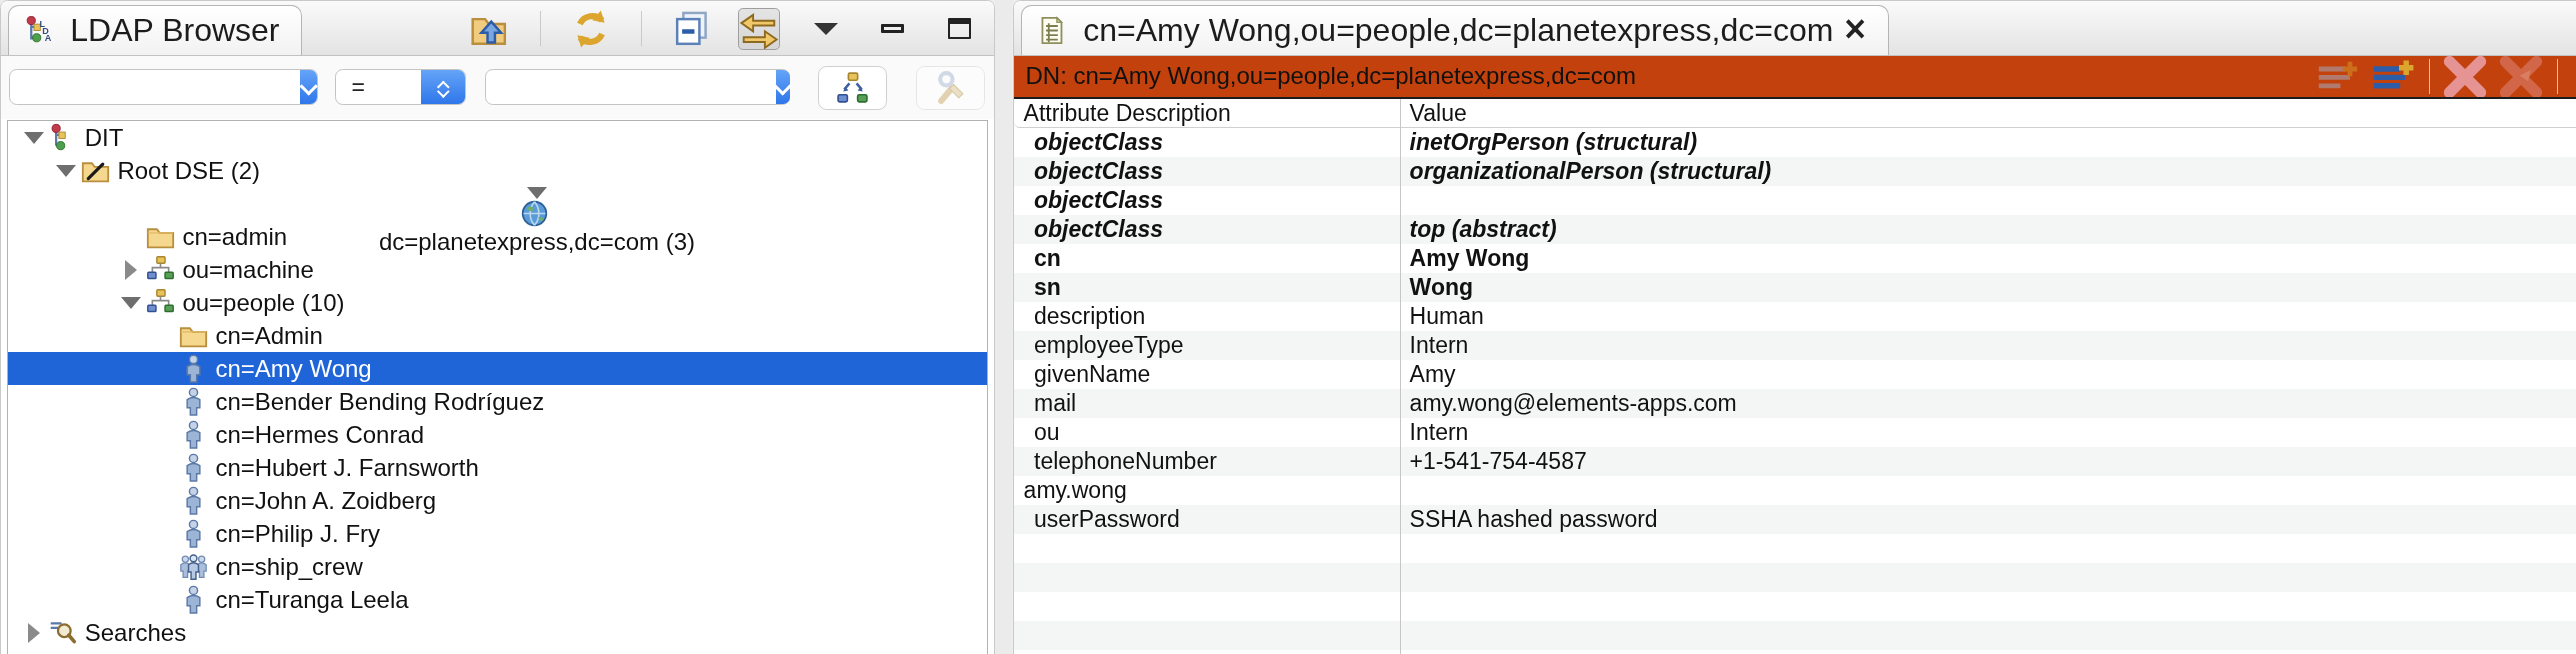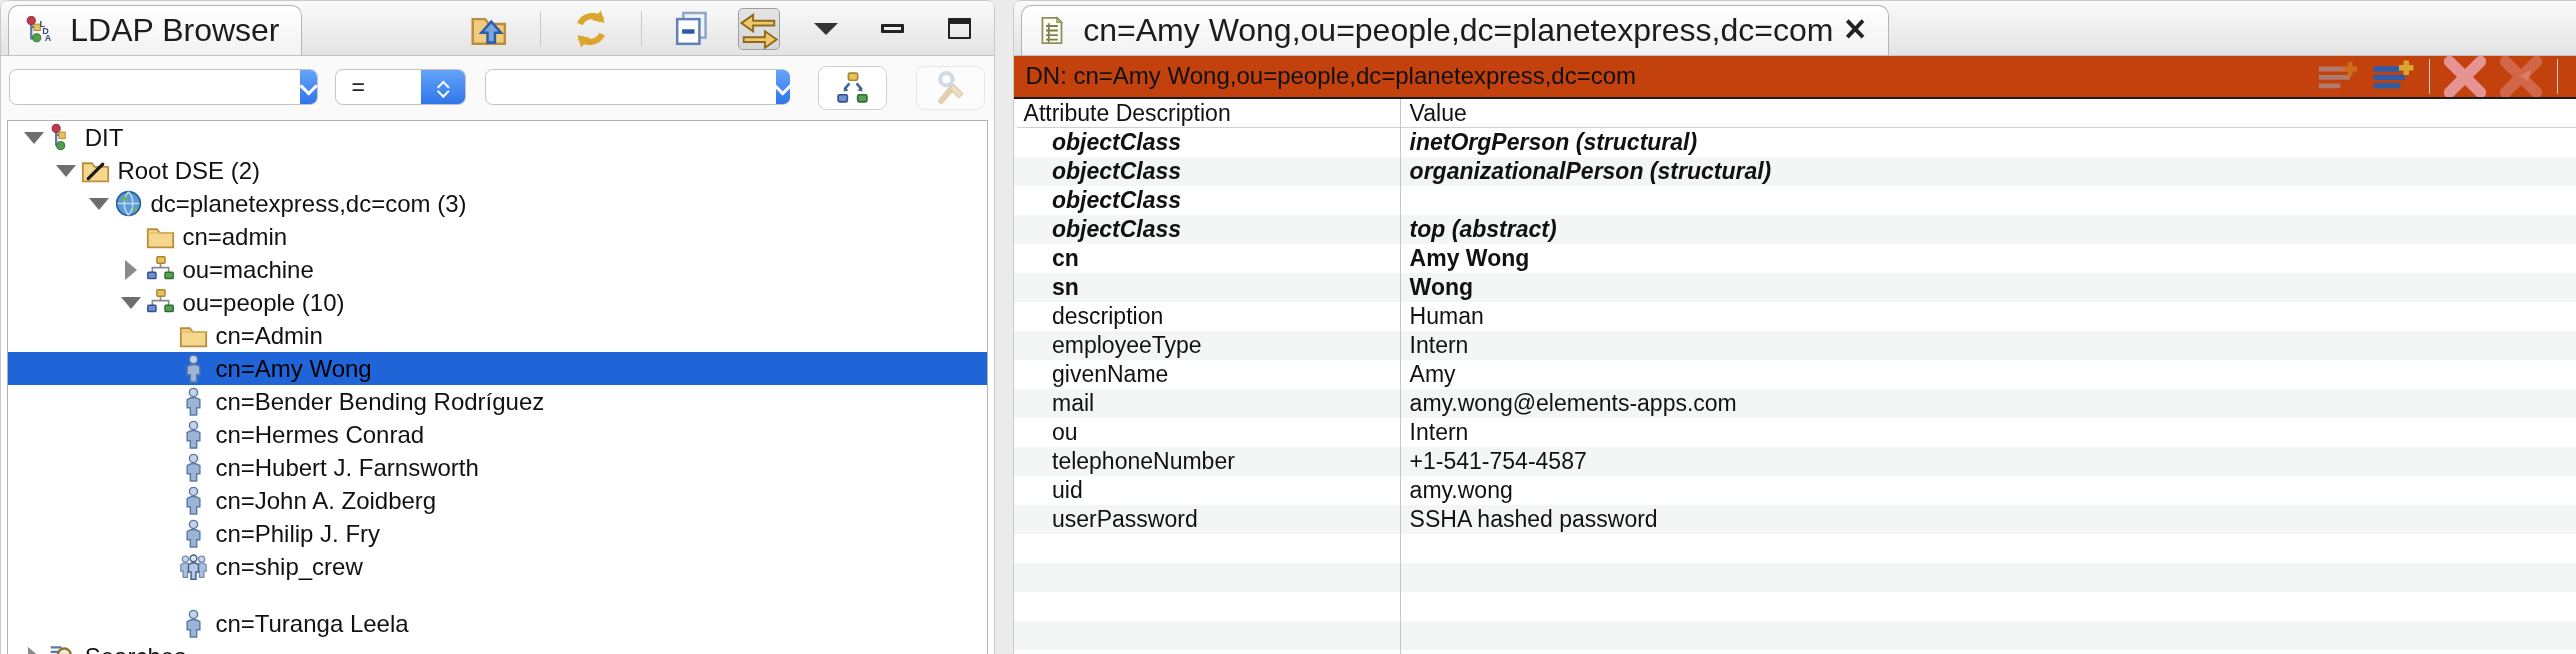--- a/index.html
+++ b/index.html
@@ -40,40 +40,40 @@
   .spin-chevs { display:flex; flex-direction:column; align-items:center; }
   .spin-chevs .chev { width:8.6px; height:8.6px; border-width:2.9px; }
   .op-text { font-size:23px; color:#222; padding-left:15.4px; flex:1; }
   .sq-btn { position:absolute; top:9.6px; width:69px; height:44px; background:#fff; border:1px solid #cfcfcf; border-radius:8.6px;
             display:flex; align-items:center; justify-content:center; }
   .disabled { opacity:.45; }
 
   
   .tree-box { position:absolute; left:5.8px; right:5.8px; top:119px; height:576px; border:1.4px solid #b2b2b2; background:#fff; overflow:hidden; }
   .tree-row { position:relative; height:33px; display:flex; align-items:center; font-size:24px; color:#111; white-space:nowrap; }
-  .tree-row.selected { background:#2065d8; color:#000000; }
+  .tree-row.selected { background:#2065d8; color:#ffffff; }
   .arrow-slot { width:25px; display:inline-flex; justify-content:center; flex:none; }
   .tri-exp { width:0; height:0; border-left:10.6px solid transparent; border-right:10.6px solid transparent; border-top:12.5px solid #6e6e6e; }
   .tri-col { width:0; height:0; border-top:10.6px solid transparent; border-bottom:10.6px solid transparent; border-left:12.5px solid #8a8a8a; }
   .t-icon { width:29px; height:29px; flex:none; margin:0 7.7px 0 1.9px; display:inline-flex; align-items:center; justify-content:center; }
   .t-icon svg { width:29px; height:29px; }
 
   
   .dn-row { position:relative; height:41px; background:#c2410c; }
   .dn-text { position:absolute; left:11.5px; top:5.8px; font-size:24px; color:#111; }
   .r-toolbar { position:absolute; right:9.6px; top:1.9px; display:flex; align-items:center; gap:7.7px; }
   .r-toolbar .tool-ic { width:48px; height:38px; }
 
   .etable { position:absolute; left:0; right:0; top:96px; bottom:0; border-top:2.9px solid #1c1c1c; background:#fff; }
   .col-divider { position:absolute; left:386px; top:0; bottom:0; width:1px; background:#c6c6c6; }
   .erow { display:flex; height:29px; align-items:center; font-size:23px; color:#111; }
   .erow.head { border-bottom:1px solid #d0d0d0; height:29px; font-size:23px;border-radius:6px; }
   .erow.striped { background:#f4f5f5; }
   .c-attr { width:386px; padding-left:9.6px; flex:none; overflow:hidden; white-space:nowrap; }
-  .erow:not(.head) .c-attr { padding-left:38px; }
+  .erow:not(.head) .c-attr { padding-left:20px; }
   .c-val { flex:1; padding-left:9.6px; overflow:hidden; white-space:nowrap; }
   .bi { font-weight:bold; font-style:italic; }
   .b  { font-weight:bold; }
   .scroll-thumb { position:absolute; right:2.9px; top:2.9px; width:9.6px; height:25px; background:#d2d2d2; border-radius:4.8px; }
 
   svg { display:block; }
 </style>
 </head>
 <body>
 
@@ -199,21 +199,21 @@
             <span class="tri-exp"></span>
           </span>
           <span class="t-icon">
             <svg viewBox="0 0 32 32">
               <path d="M2 8 h10 l3 4 h15 v16 H2 z" fill="#f5d78e" stroke="#b98f3e" stroke-width="2"></path>
               <path d="M8 25 L24 9" stroke="#1a1a1a" stroke-width="3.5" stroke-linecap="round"></path>
             </svg>
           </span>
           <span>Root DSE (2)</span>
         </div>
-        <div class="tree-row" style="padding-left: 79px;">
+        <div class="tree-row" style="padding-left: 79px; flex-direction: column;">
           <span class="arrow-slot">
             <span class="tri-exp"></span>
           </span>
           <span class="t-icon">
             <svg viewBox="0 0 32 32">
               <circle cx="16" cy="16" r="13" fill="#5b9bd9" stroke="#2d6096" stroke-width="2"></circle>
               <path d="M4 16 h24 M16 3 a20 20 0 0 1 0 26 M16 3 a20 20 0 0 0 0 26" stroke="#bcd8ef" stroke-width="1.8" fill="none"></path>
               <path d="M7 10 q4 -3 7 -1 q3 2 0 4 q-4 2 -7 -3 M20 20 q5 -1 6 3 q-3 4 -6 -3" fill="#6fae6f" stroke="none"></path>
             </svg>
           </span>
@@ -336,21 +336,21 @@
                 <path d="M2 14 q5 -4 10 0 v7 h-2.5 v7 h-5 v-7 H2 z" fill="#9cb4d6" stroke="#5b79a6" stroke-width="1.4"></path>
                 <circle cx="25" cy="8" r="3.4" fill="#c5d3e8" stroke="#5b79a6" stroke-width="1.4"></circle>
                 <path d="M20 14 q5 -4 10 0 v7 h-2.5 v7 h-5 v-7 H20 z" fill="#9cb4d6" stroke="#5b79a6" stroke-width="1.4"></path>
               </g>
               <circle cx="16" cy="7" r="3.8" fill="#dde7f3" stroke="#44608c" stroke-width="1.6"></circle>
               <path d="M10.5 14 q5.5 -4.5 11 0 v8 h-2.8 v8 h-5.4 v-8 h-2.8 z" fill="#b7c9e2" stroke="#44608c" stroke-width="1.6"></path>
             </svg>
           </span>
           <span>cn=ship_crew</span>
         </div>
-        <div class="tree-row" style="padding-left: 144px; margin-top: 24px;">
+        <div class="tree-row" style="padding-left: 144px;">
           <span class="arrow-slot"></span>
           <span class="t-icon">
             <svg viewBox="0 0 32 32">
               <circle cx="16" cy="6" r="4.5" fill="#c5d3e8" stroke="#5b79a6" stroke-width="1.6"></circle>
               <path d="M9 14 q7 -5 14 0 v9 h-3.5 v8 h-7 v-8 H9 z" fill="#9cb4d6" stroke="#5b79a6" stroke-width="1.6"></path>
             </svg>
           </span>
           <span>cn=Turanga Leela</span>
         </div>
         <div class="tree-row" style="padding-left: 13.4px;">
@@ -512,21 +512,20 @@
           </div>
           <div class="erow">
             <span class="c-attr ">ou</span>
             <span class="c-val ">Intern</span>
           </div>
           <div class="erow striped">
             <span class="c-attr ">telephoneNumber</span>
             <span class="c-val ">+1-541-754-4587</span>
           </div>
           <div class="erow">
-            <span class="c-attr ">uid</span>
             <span class="c-val ">amy.wong</span>
           </div>
           <div class="erow striped">
             <span class="c-attr ">userPassword</span>
             <span class="c-val ">SSHA hashed password</span>
           </div>
           <div class="erow">
             <span class="c-attr "></span>
             <span class="c-val "></span>
           </div>

